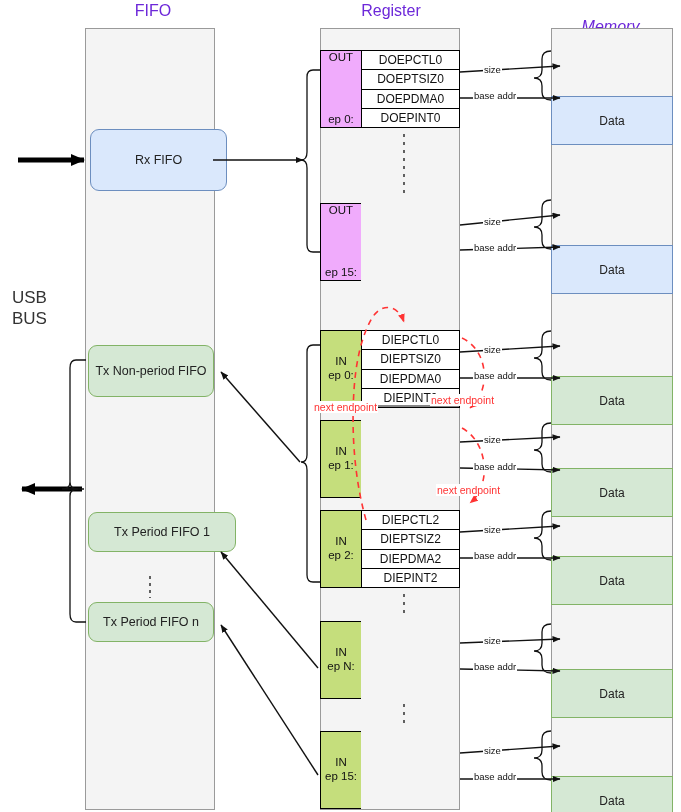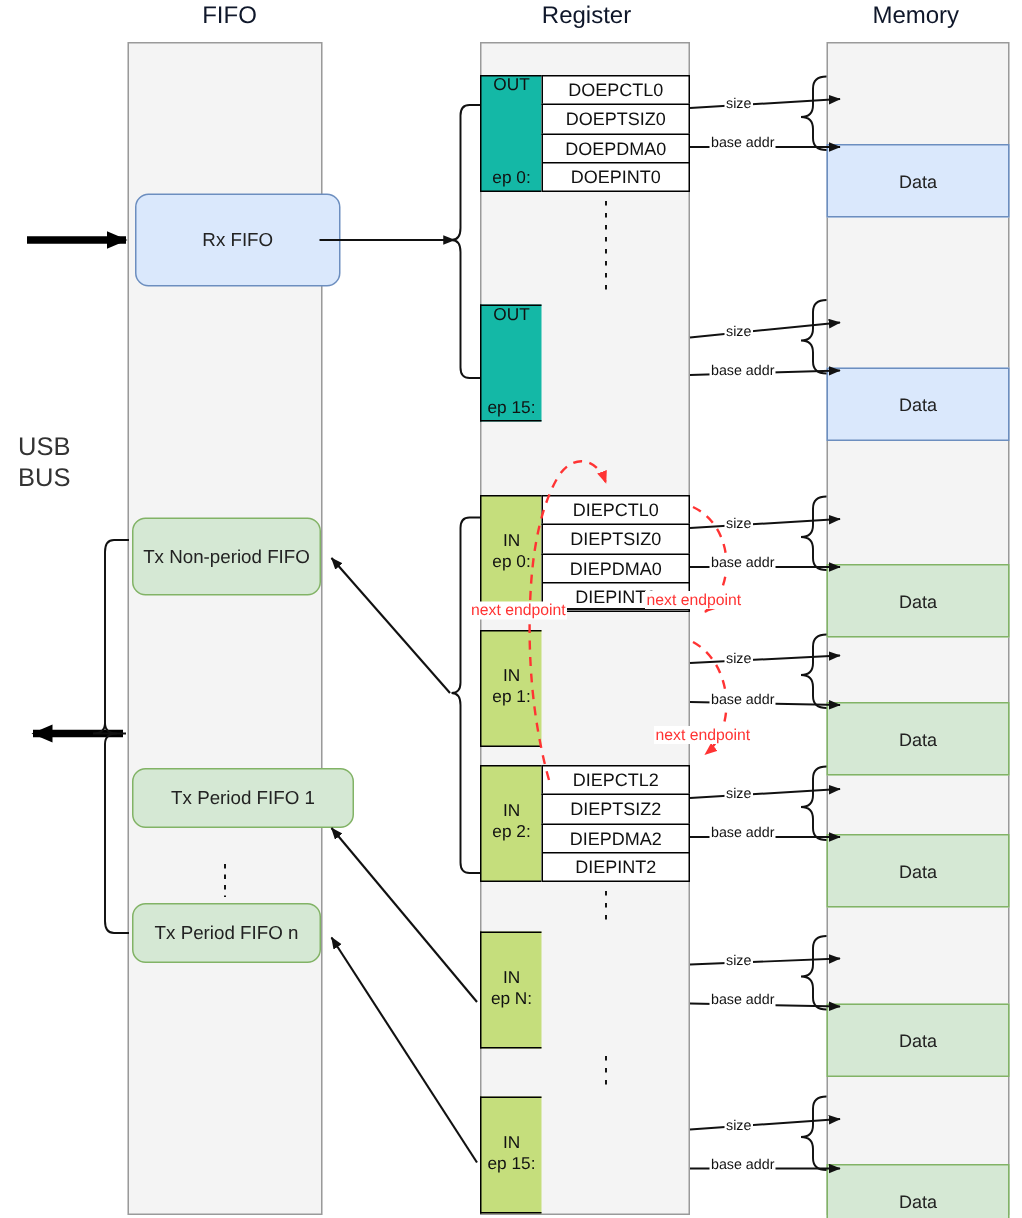--- a/index.html
+++ b/index.html
@@ -1,36 +1,36 @@
 <!DOCTYPE html>
 <html><head>
 <meta charset="utf-8">
 <style>
   html,body{margin:0;padding:0;background:#ffffff;}
   body{width:681px;height:812px;position:relative;overflow:hidden;
        font-family:"Liberation Sans","DejaVu Sans",sans-serif;color:#1a1a1a;}
 
-  .hdr{position:absolute;font-size:16px;color:#0f172a;text-align:center;white-space:nowrap;}
+  .hdr{position:absolute;font-size:16px;color:#6d28d9;text-align:center;white-space:nowrap;}
 
   
   .col{position:absolute;background:#f4f4f4;border:1px solid #9a9a9a;box-sizing:border-box;}
 
   
   .fifo{position:absolute;box-sizing:border-box;border-radius:9px;
         display:flex;align-items:center;justify-content:center;
         font-size:12.5px;color:#222;text-align:center;}
   .fifo.blue{background:#dae8fc;border:1.4px solid #6c8ebf;}
   .fifo.green{background:#d5e8d4;border:1.4px solid #82b366;}
 
   
   .epblock{position:absolute;box-sizing:border-box;display:flex;}
   .eplabel{box-sizing:border-box;border:1px solid #000;border-right:none;
            width:41px;display:flex;flex-direction:column;align-items:center;
            justify-content:center;font-size:11.5px;line-height:1.18;color:#111;}
-  .eplabel.out{background:#14b8a6;gap:48px;}
+  .eplabel.out{background:#f0abfc;gap:48px;}
   .eplabel.in{background:#c5de7c;}
   .eprows{flex:1;display:flex;flex-direction:column;}
   .eprow{flex:1;box-sizing:border-box;border:1px solid #000;border-bottom:none;
          background:#fff;display:flex;align-items:center;justify-content:center;
          font-size:12px;color:#111;}
   .eprow:last-child{border-bottom:1px solid #000;}
 
   
   .memblk{position:absolute;box-sizing:border-box;display:flex;align-items:center;
           justify-content:center;font-size:12px;color:#222;margin-top:45px;}
@@ -45,21 +45,21 @@
        background:#fff;padding:0 1px;}
 
   svg.overlay{position:absolute;left:0;top:0;width:681px;height:812px;
               pointer-events:none;}
 </style>
 </head>
 <body>
 
 <div class="hdr" style="left:88px;top:2px;width:130px;">FIFO</div>
 <div class="hdr" style="left:320px;top:2px;width:142px;">Register</div>
-<div class="hdr" style="left:548px;top:2px;width:125px;">Memory</div>
+<div class="hdr" style="left:548px;top:18px;width:125px;font-style:italic;">Memory</div>
 
 <div class="col" style="left:85px;top:28px;width:130px;height:782px;"></div>
 <div class="col" style="left:320px;top:28px;width:140px;height:782px;"></div>
 <div class="col" style="left:551px;top:28px;width:122px;height:782px;"></div>
 
 <div class="usbbus" style="left:12px;top:288px;">
   <div>USB</div>
   <div>BUS</div>
 </div>
 

